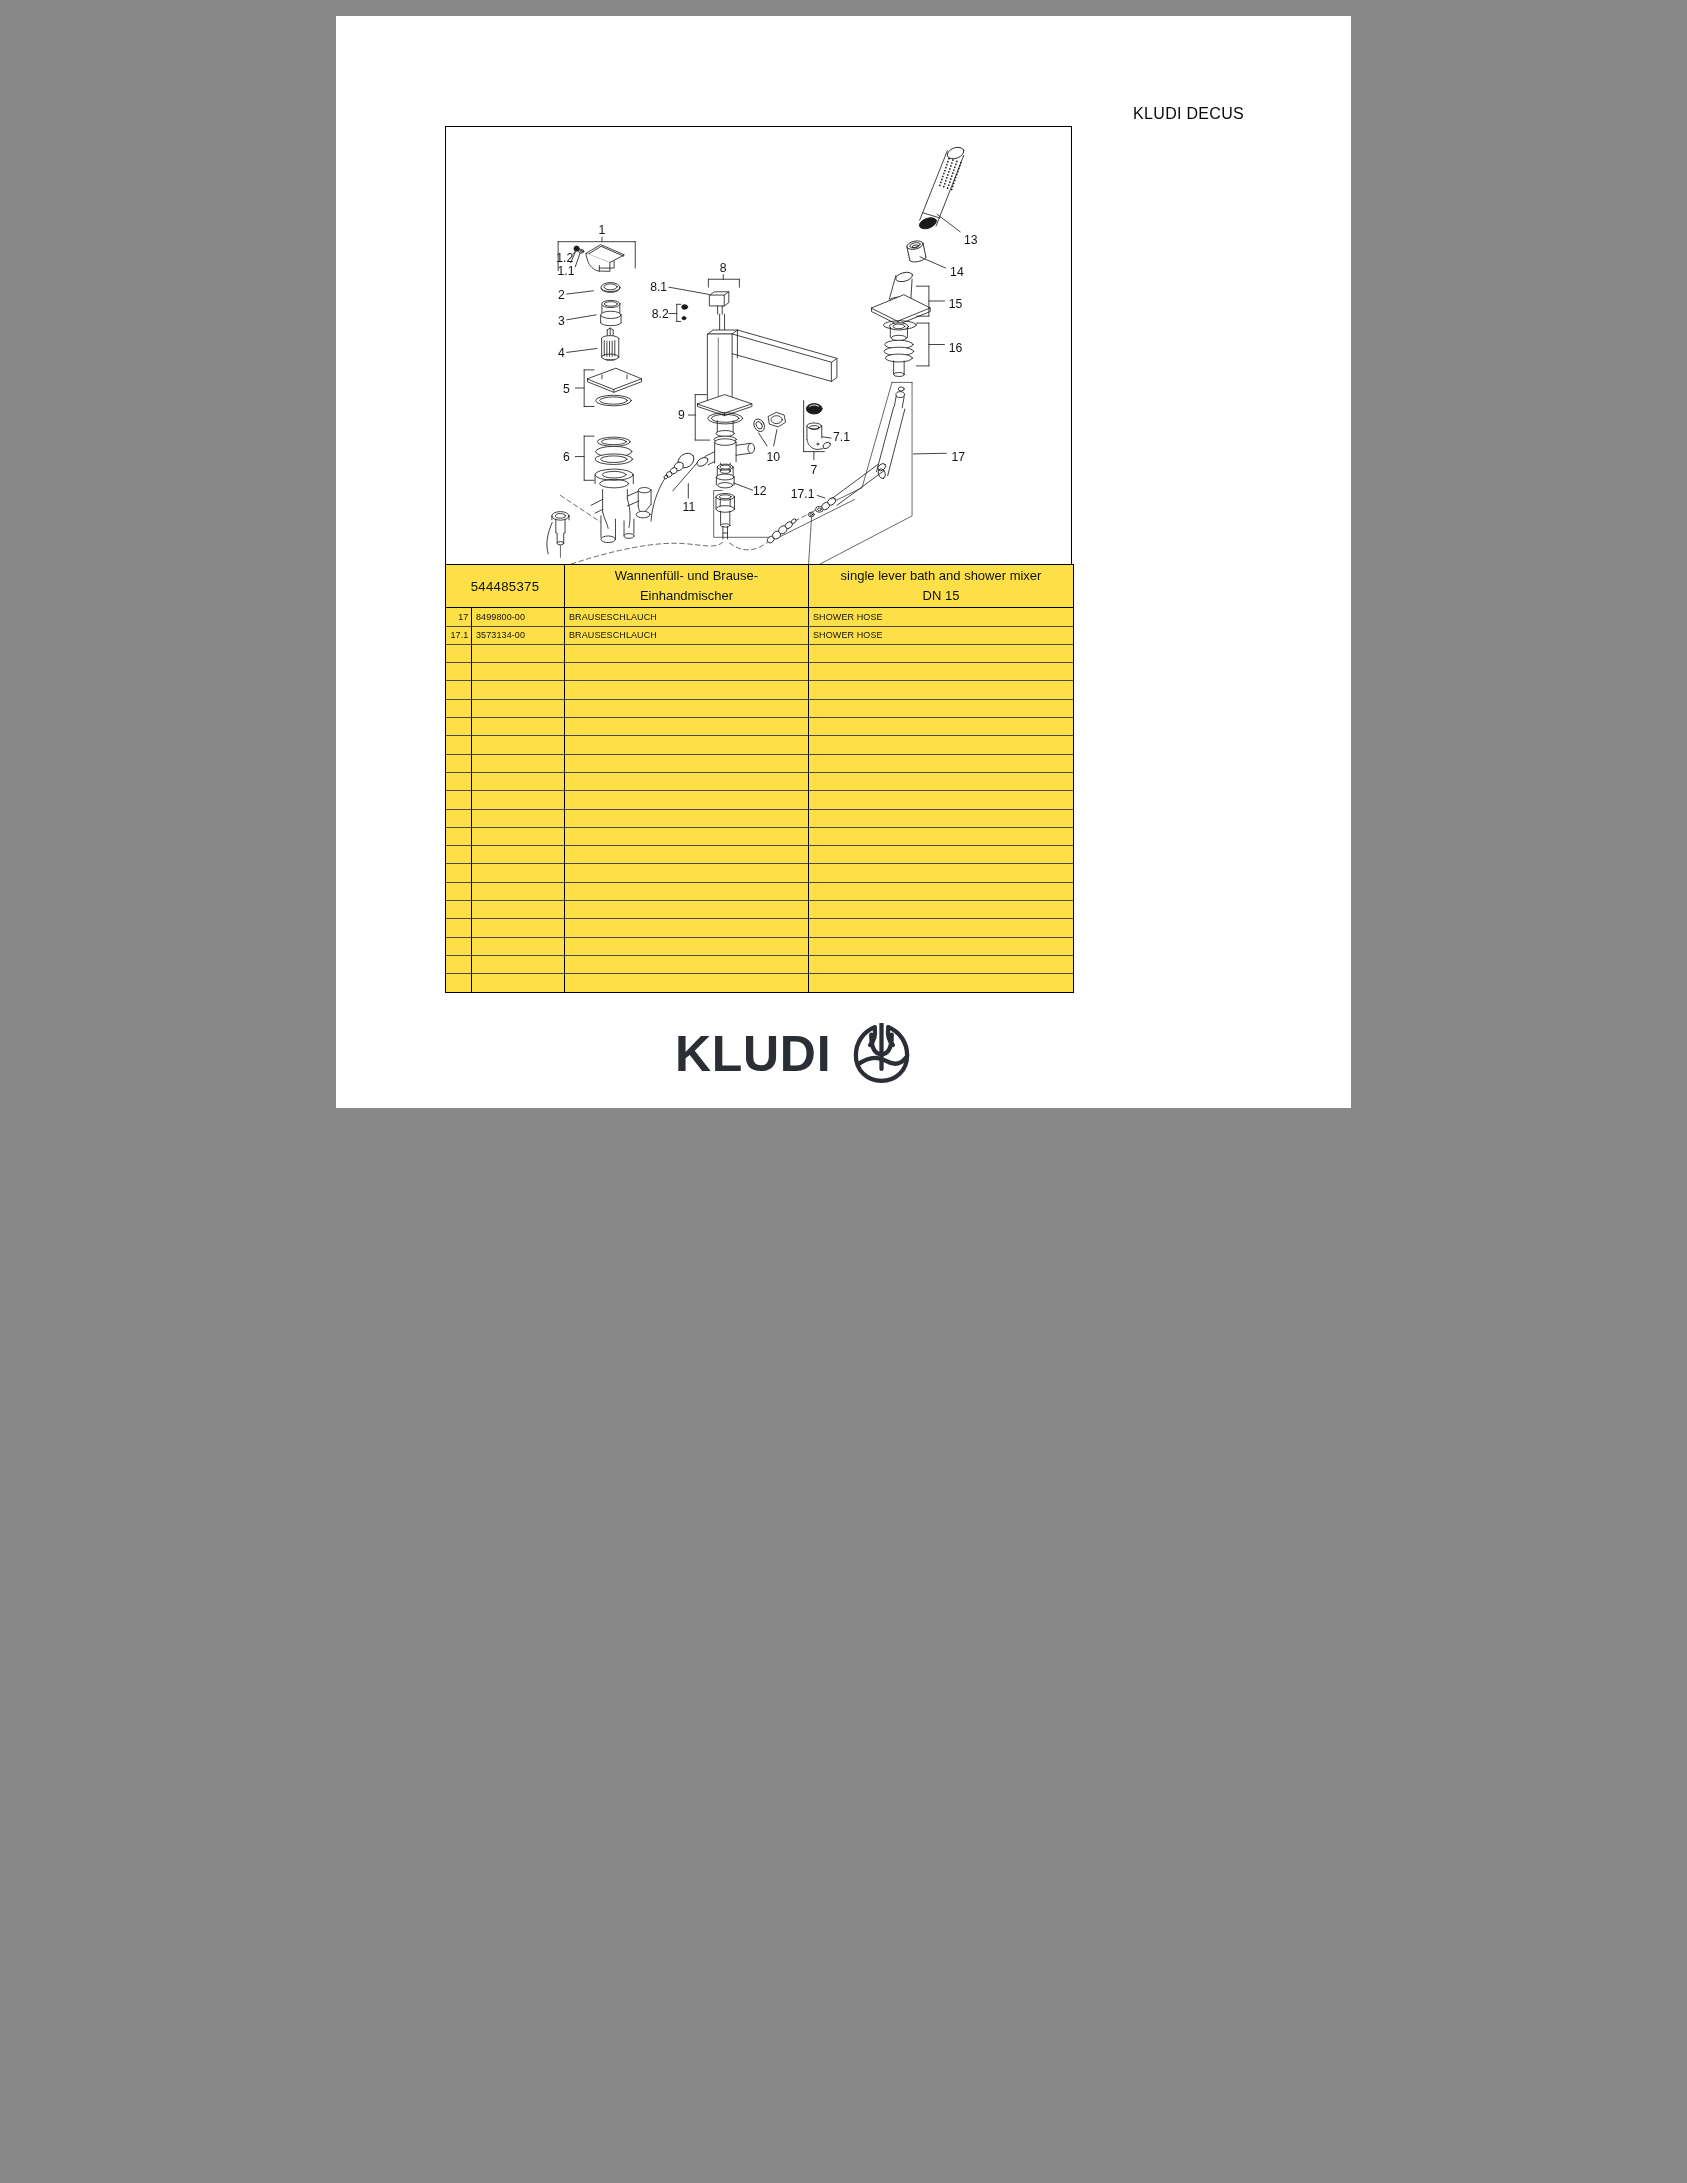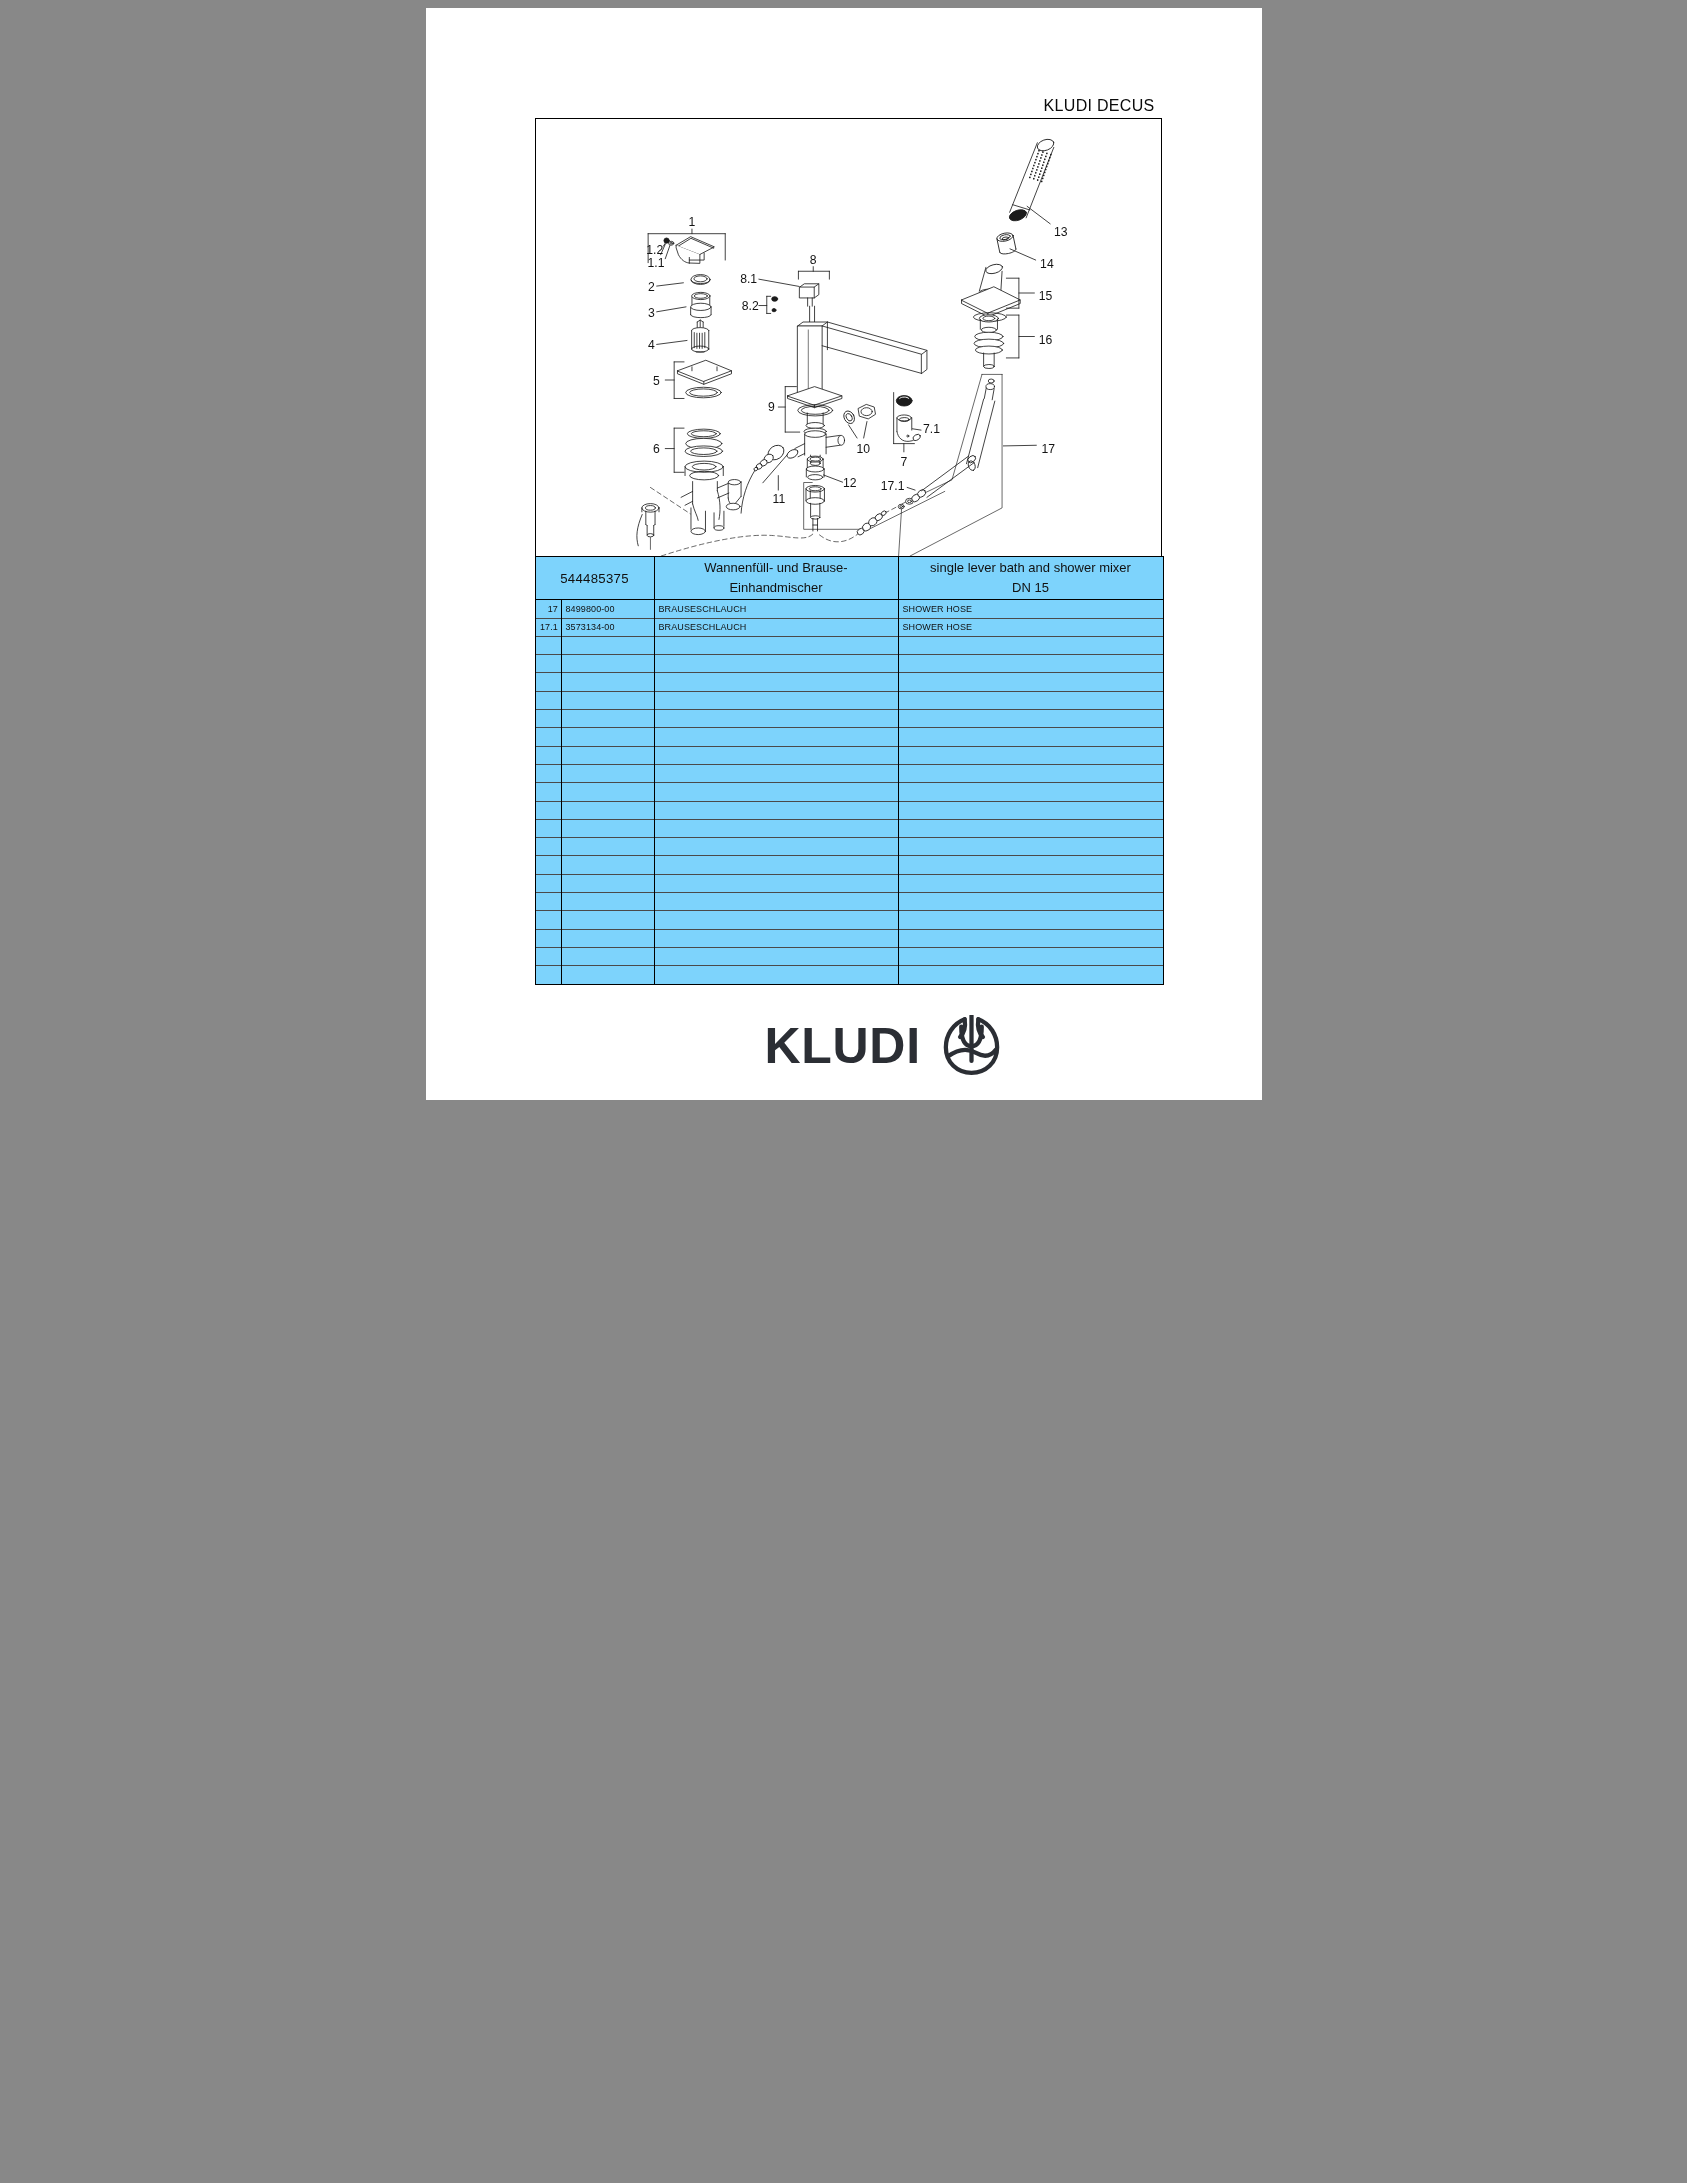--- a/index.html
+++ b/index.html
@@ -1,27 +1,27 @@
 <!DOCTYPE html>
 <html style="font-size:10.6px"><head>
 <meta charset="utf-8">
 <style>
   html,body{margin:0;padding:0;background:#888;}
-  #page{position:relative;width:836px;height:1092px;background:#ffffff;margin:8px auto;
+  #page{position:relative;width:1015px;height:1092px;background:#ffffff;margin:16px auto;
         font-family:"Liberation Sans",sans-serif;color:#111;overflow:hidden;}
   
   #doc-title{position:absolute;top:89px;right:107px;font-size:16px;letter-spacing:0.3px;
              color:#0a0a0a;font-weight:500;}
   
   #diagram-box{position:absolute;left:109px;top:110px;width:627px;height:439px;
                border:1.1px solid #000;box-sizing:border-box;background:#fff;}
   #diagram-box svg{display:block;width:100%;height:100%;}
   
   #parts-table{position:absolute;left:109px;top:548px;border-collapse:collapse;table-layout:fixed;
-               width:628px;background:#7dd3fc;}
+               width:628px;background:#fde047;}
   #parts-table td{border-left:0.9px solid #000;border-right:0.9px solid #000;
                   overflow:hidden;white-space:nowrap;box-sizing:border-box;}
   #parts-table{border:1.7px solid #000;}
   tr.hdr td{border-bottom:1.7px solid #000;text-align:center;vertical-align:middle;}
   tr.hdr{height:38px;}
   td.hd-art{font-size:13.2px;letter-spacing:0.3px;}
   .hd-desc{font-size:13px;line-height:1.55;}
   tr.datarow td, tr.emptyrow td{border-top:0.7px solid #4a4a4a;font-size:9px;letter-spacing:0.1px;}
   tr.datarow, tr.emptyrow{height:18.3px;}
   td.c-pos{text-align:right;padding-right:2.6px;}

